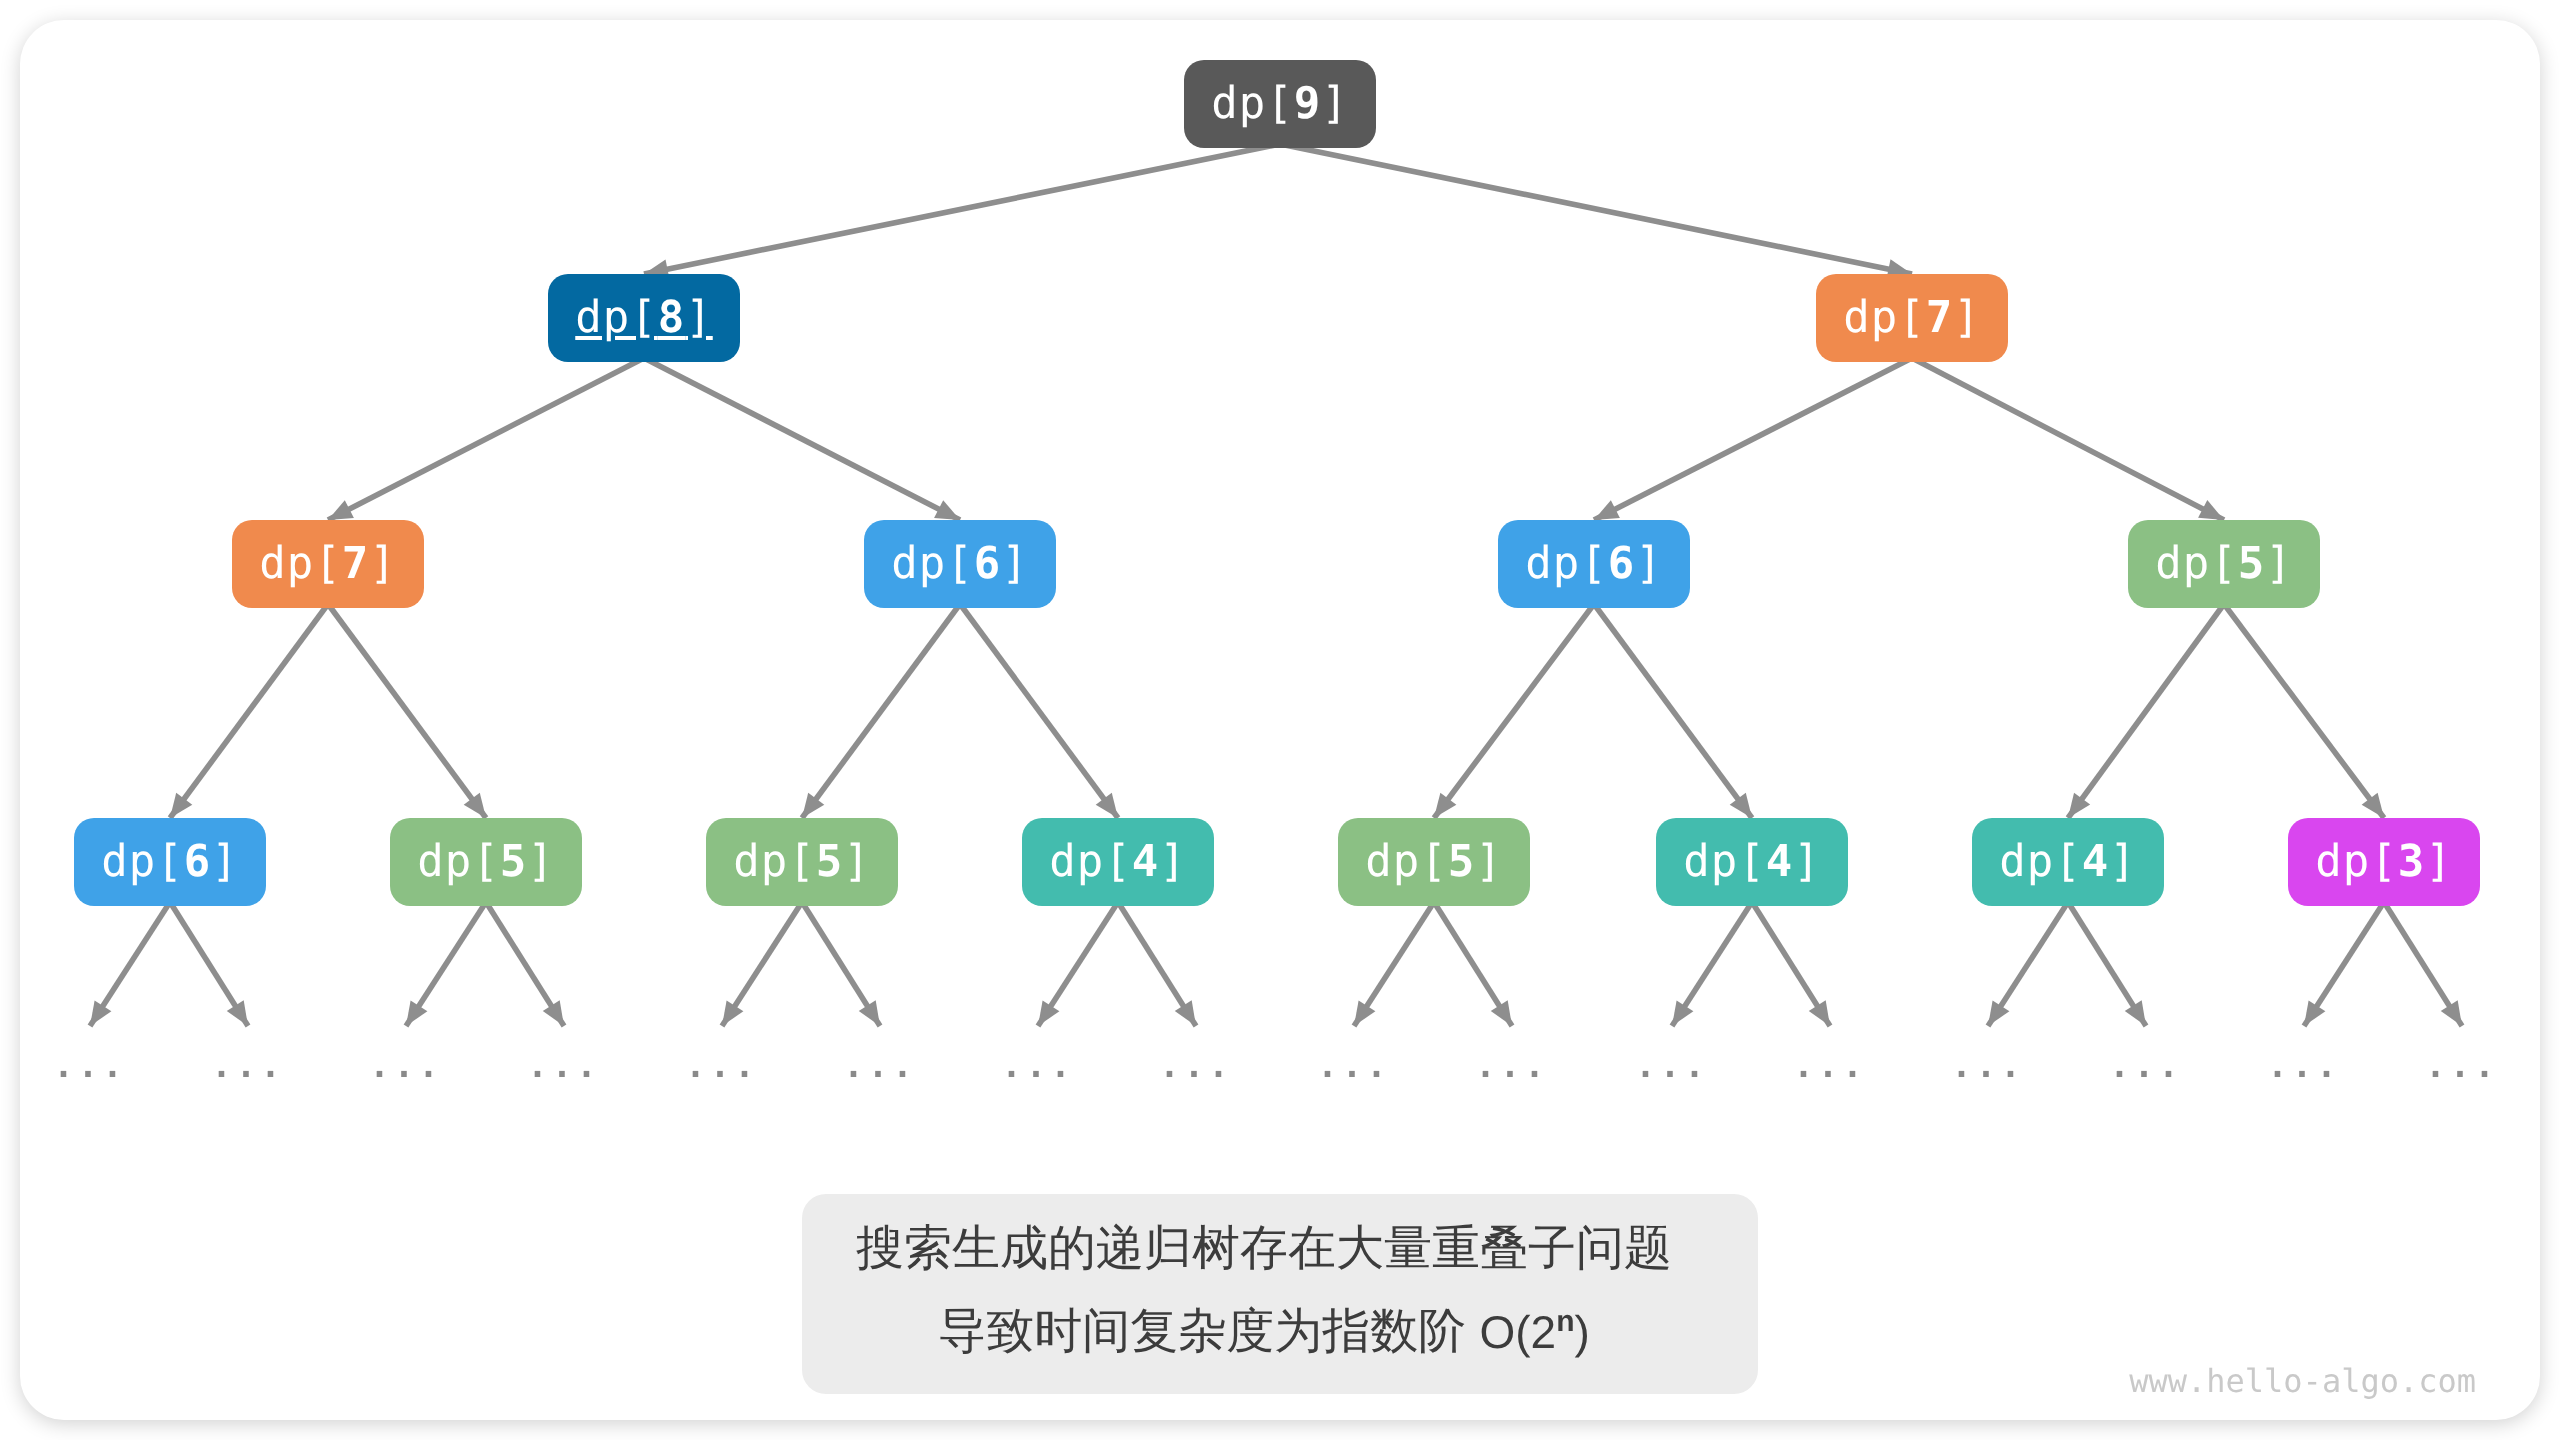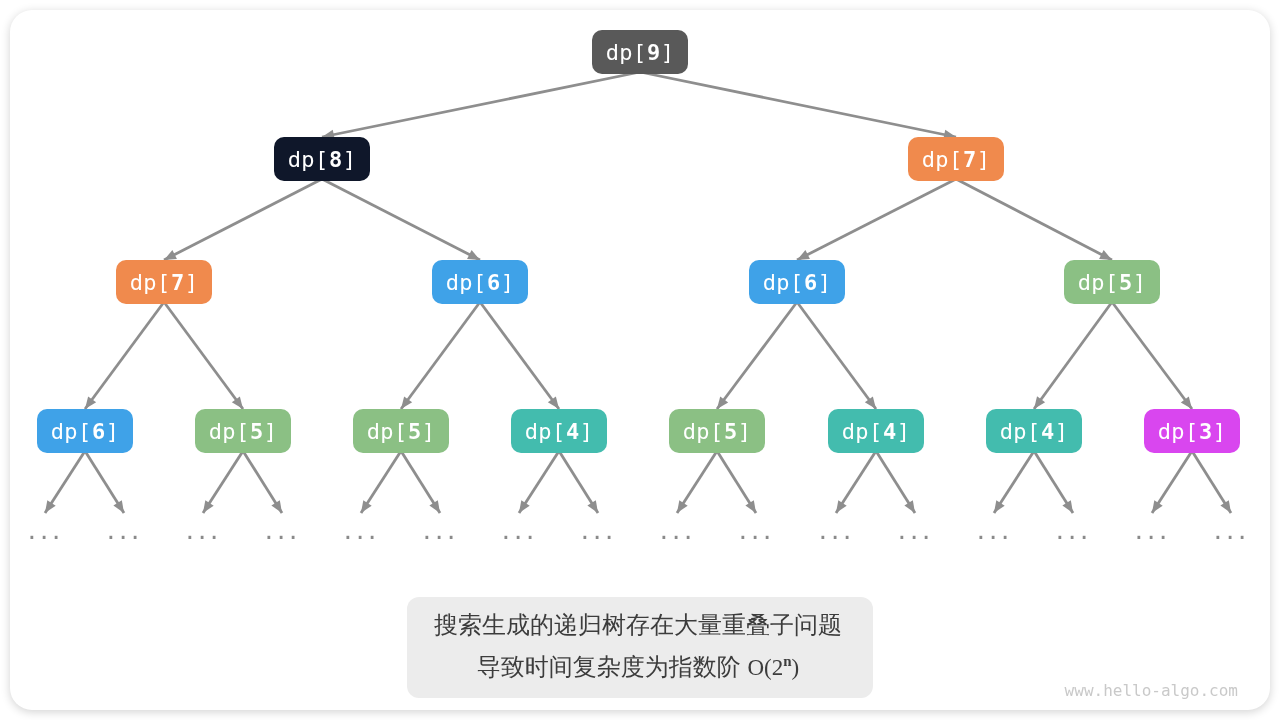--- a/index.html
+++ b/index.html
@@ -37,25 +37,25 @@
     font-size: 17px;
     letter-spacing: 2px;
   }
   .caption {
     position: absolute;
     left: 640px; top: 597px;
     transform: translateX(-50%);
     width: 462px;
     border-radius: 12px;
     text-align: center;
-    padding: 10px 4px 12px 0;
+    padding: 10px 16px 12px 0;
     font-size: 24px;
     line-height: 36px;
   }
-  .complexity { font-family: Liberation Serif, serif; font-size: 23px; }
+  .complexity { font-family: Liberation Sans, sans-serif; font-size: 23px; }
   .complexity sup { font-weight: bold; font-size: 15px; }
   .watermark {
     position: absolute;
     right: 42px; bottom: 20px;
     font-family: "DejaVu Sans Mono", monospace;
     font-size: 16px;
     text-align: center;
   }
 </style>
 </head>
@@ -101,21 +101,21 @@
         <line x1="1034" y1="451" x2="1073" y2="513" stroke="#8E8E8E" stroke-width="2.8" marker-end="url(#arrow)"></line>
         <line x1="1192" y1="451" x2="1152" y2="513" stroke="#8E8E8E" stroke-width="2.8" marker-end="url(#arrow)"></line>
         <line x1="1192" y1="451" x2="1231" y2="513" stroke="#8E8E8E" stroke-width="2.8" marker-end="url(#arrow)"></line>
       </g>
   </svg>
 
   <div id="nodes">
       <div class="node" style="left: 640px; top: 52px; background: rgb(89, 89, 89); color: rgb(255, 255, 255);">
         <span><span>dp[</span><b>9</b><span>]</span></span>
       </div>
-      <div class="node" style="left: 322px; top: 159px; background: #0f172a; color: rgb(255, 255, 255);">
+      <div class="node" style="left: 322px; top: 159px; background: #0369a1; color: rgb(255, 255, 255); text-decoration: underline;">
         <span><span>dp[</span><b>8</b><span>]</span></span>
       </div>
       <div class="node" style="left: 956px; top: 159px; background: rgb(240, 138, 77); color: rgb(255, 255, 255);">
         <span><span>dp[</span><b>7</b><span>]</span></span>
       </div>
       <div class="node" style="left: 164px; top: 282px; background: rgb(240, 138, 77); color: rgb(255, 255, 255);">
         <span><span>dp[</span><b>7</b><span>]</span></span>
       </div>
       <div class="node" style="left: 480px; top: 282px; background: rgb(63, 162, 232); color: rgb(255, 255, 255);">
         <span><span>dp[</span><b>6</b><span>]</span></span>

